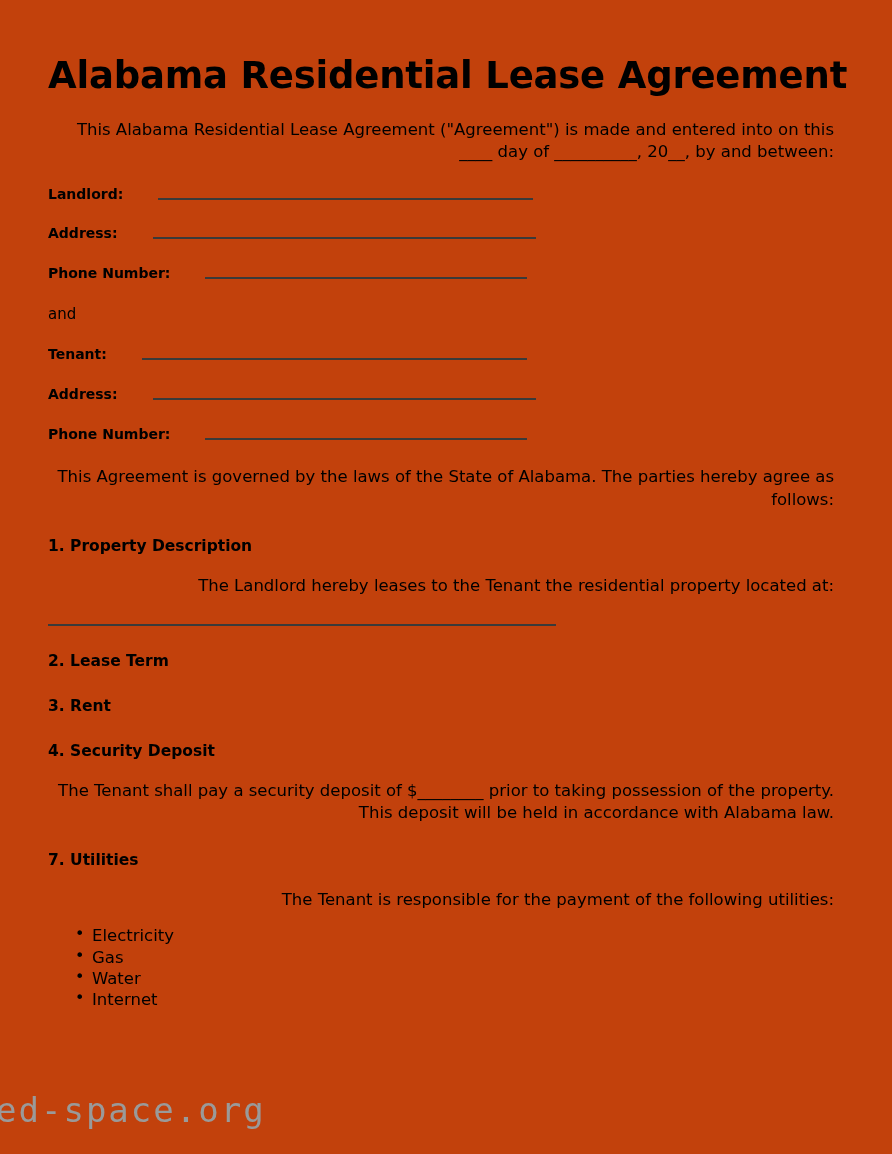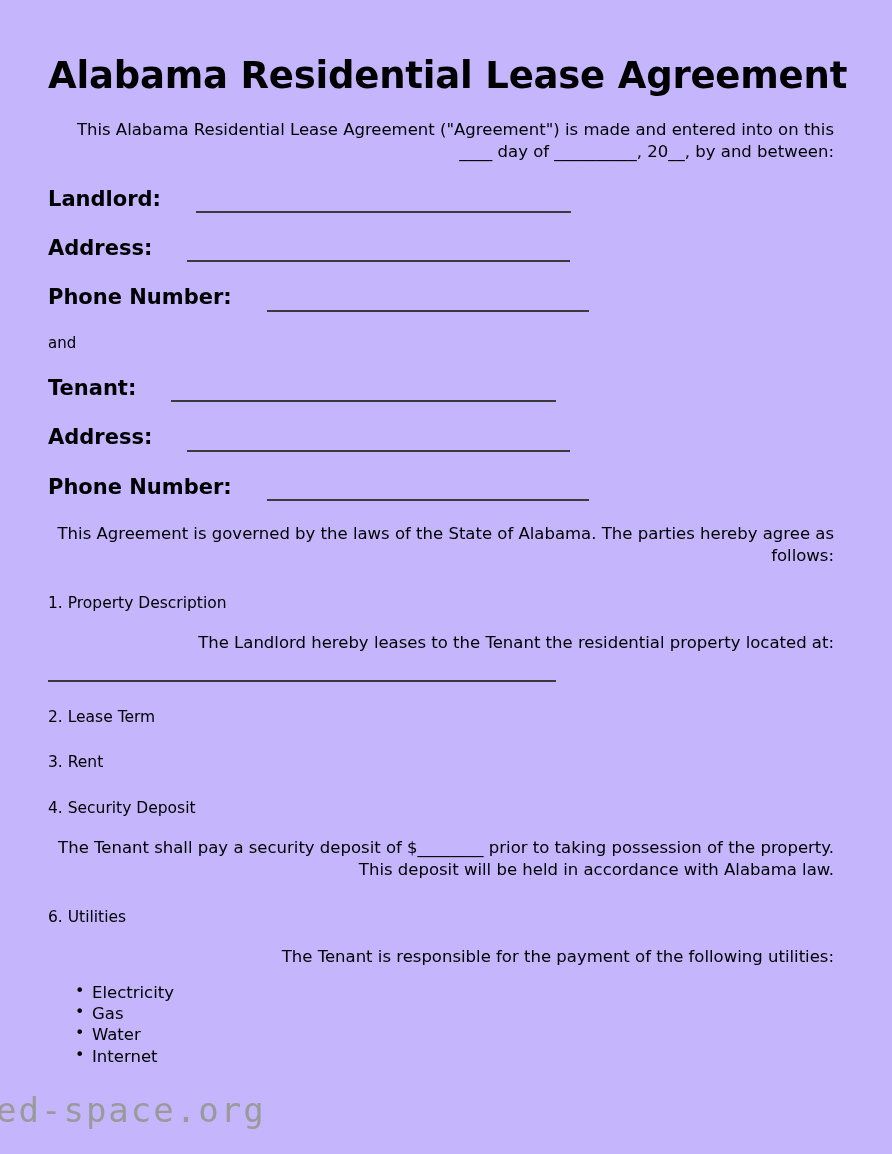--- a/index.html
+++ b/index.html
@@ -16,21 +16,21 @@
     color: #000000;
     -webkit-font-smoothing: antialiased;
   }
 
   .page {
     position: absolute;
     left: 0;
     top: 0;
     width: 892px;
     height: 1154px;
-    background: #c4b5fd;
+    background: #c2410c;
     box-sizing: border-box;
     padding: 0 48px;
   }
 
   .doc-title {
     font-size: 37px;
     font-weight: bold;
     letter-spacing: -0.2px;
     line-height: 1.1;
     margin: 0;
@@ -45,25 +45,25 @@
     padding-top: 22px;
     max-width: 786px;
     text-align: right;
   }
 
   .para.tight {
     padding-top: 19px;
   }
 
   .field-row {
-    font-size: 21px;
+    font-size: 14px;
     line-height: 1.35;
     padding-top: 21px;
     display: flex;
-    align-items: flex-end;
+    align-items: flex-start;
     white-space: nowrap;
     gap: 28px;
   }
   .field-row .field-label {
     font-weight: bold;
     flex: 0 0 auto;
   }
   .field-row .field-line {
     display: inline-block;
     border-bottom: 2px solid #3a3a3a;
@@ -73,21 +73,21 @@
   }
 
   .plain-row {
     font-size: 15px;
     line-height: 1.35;
     padding-top: 21px;
   }
 
   .section-heading {
     font-size: 15.5px;
-    font-weight: normal;
+    font-weight: bold;
     line-height: 1.3;
     margin: 0;
     padding-top: 25px;
   }
 
   .blank-line-block {
     padding-top: 26px;
   }
   .blank-line-block .long-rule {
     display: block;
@@ -176,21 +176,21 @@
     <span class="long-rule"></span>
   </div>
 
   <h2 class="section-heading">2. Lease Term</h2>
 
   <h2 class="section-heading">3. Rent</h2>
 
   <h2 class="section-heading">4. Security Deposit</h2>
   <p class="para tight">The Tenant shall pay a security deposit of $________ prior to taking possession of the property. This deposit will be held in accordance with Alabama law.</p>
 
-  <h2 class="section-heading">6. Utilities</h2>
+  <h2 class="section-heading">7. Utilities</h2>
   <p class="para tight">The Tenant is responsible for the payment of the following utilities:</p>
 
   <ul class="util-list">
     <li>Electricity</li>
     <li>Gas</li>
     <li>Water</li>
     <li>Internet</li>
 
   </ul>
 

